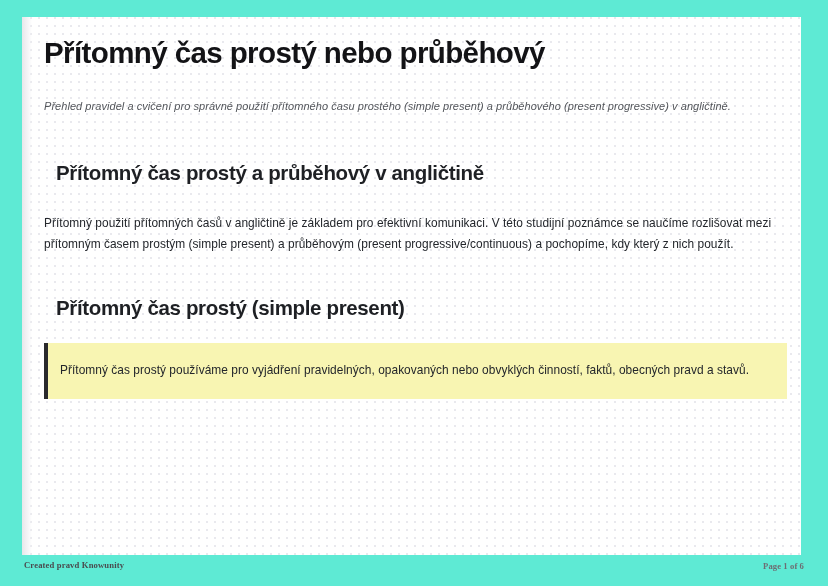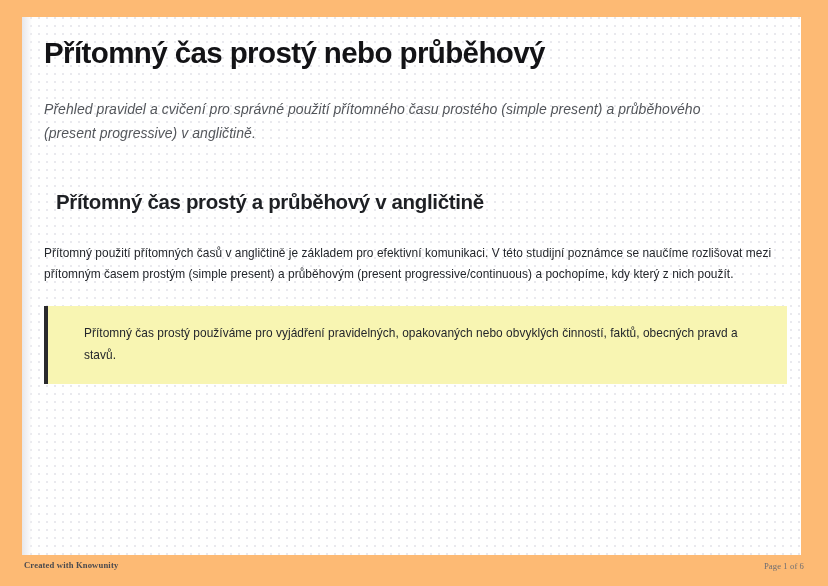--- a/index.html
+++ b/index.html
@@ -12,21 +12,21 @@
     height: 586px;
     overflow: hidden;
     font-family: "Liberation Sans", sans-serif;
     -webkit-font-smoothing: antialiased;
   }
 
   .page {
     position: relative;
     width: 828px;
     height: 586px;
-    background: #fdba74;
+    background: #5eead4;
   }
 
   
   .paper {
     position: absolute;
     left: 22px;
     top: 17px;
     width: 779px;
     height: 538px;
     background-color: #ffffff;
@@ -59,21 +59,21 @@
     line-height: 1.18;
     font-weight: 700;
     letter-spacing: -0.6px;
     color: #131316;
   }
 
   .doc-subtitle {
     margin: 0;
     padding-top: 26px;
     width: 700px;
-    font-size: 14px;
+    font-size: 11px;
     line-height: 1.72;
     font-style: italic;
     font-weight: 400;
     color: #53565b;
     letter-spacing: 0.05px;
   }
 
   .h2 {
     margin: 12px;
     padding-top: 33px;
@@ -100,21 +100,21 @@
   }
 
   
   .callout {
     position: relative;
     margin-top: 22px;
     width: 743px;
     box-sizing: border-box;
     background: #f8f5b2;
     border-left: 4px solid #2a2a2d;
-    padding: 17px 20px 18px 36px;
+    padding: 17px 20px 18px 12px;
   }
   .callout-text {
     margin: 0;
     font-size: 11.9px;
     line-height: 1.78;
     color: #23262b;
     letter-spacing: 0.05px;
   }
 
   
@@ -133,21 +133,21 @@
     font-weight: 700;
     font-size: 8.6px;
     color: #4a4a4e;
     letter-spacing: 0.15px;
   }
   .footer-right {
     position: absolute;
     right: 24px;
     top: 1px;
     font-family: "Liberation Serif", serif;
-    font-weight: 400;
+    font-weight: 700;
     font-size: 8.6px;
     color: #6d6d72;
     letter-spacing: 0.1px;
   }
 </style>
 </head>
 <body>
 
 <div class="page">
 
@@ -157,25 +157,26 @@
   <div class="content">
 
     <h1 class="doc-title">Přítomný čas prostý nebo průběhový</h1>
 
     <p class="doc-subtitle">Přehled pravidel a cvičení pro správné použití přítomného času prostého (simple present) a průběhového (present progressive) v angličtině.</p>
 
     <h2 class="h2">Přítomný čas prostý a průběhový v angličtině</h2>
 
     <p class="body-text">Přítomný použití přítomných časů v angličtině je základem pro efektivní komunikaci. V této studijní poznámce se naučíme rozlišovat mezi přítomným časem prostým (simple present) a průběhovým (present progressive/continuous) a pochopíme, kdy který z nich použít.</p>
 
+    <h2 class="h2 second">Přítomný čas prostý (simple present)</h2>
 
     <div class="callout">
       <p class="callout-text">Přítomný čas prostý používáme pro vyjádření pravidelných, opakovaných nebo obvyklých činností, faktů, obecných pravd a stavů.</p>
     </div>
 
   </div>
 
   <div class="footer">
-    <div class="footer-left">Created with Knowunity</div>
+    <div class="footer-left">Created pravd Knowunity</div>
     <div class="footer-right">Page 1 of 6</div>
   </div>
 
 </div>
 
 </body></html>

